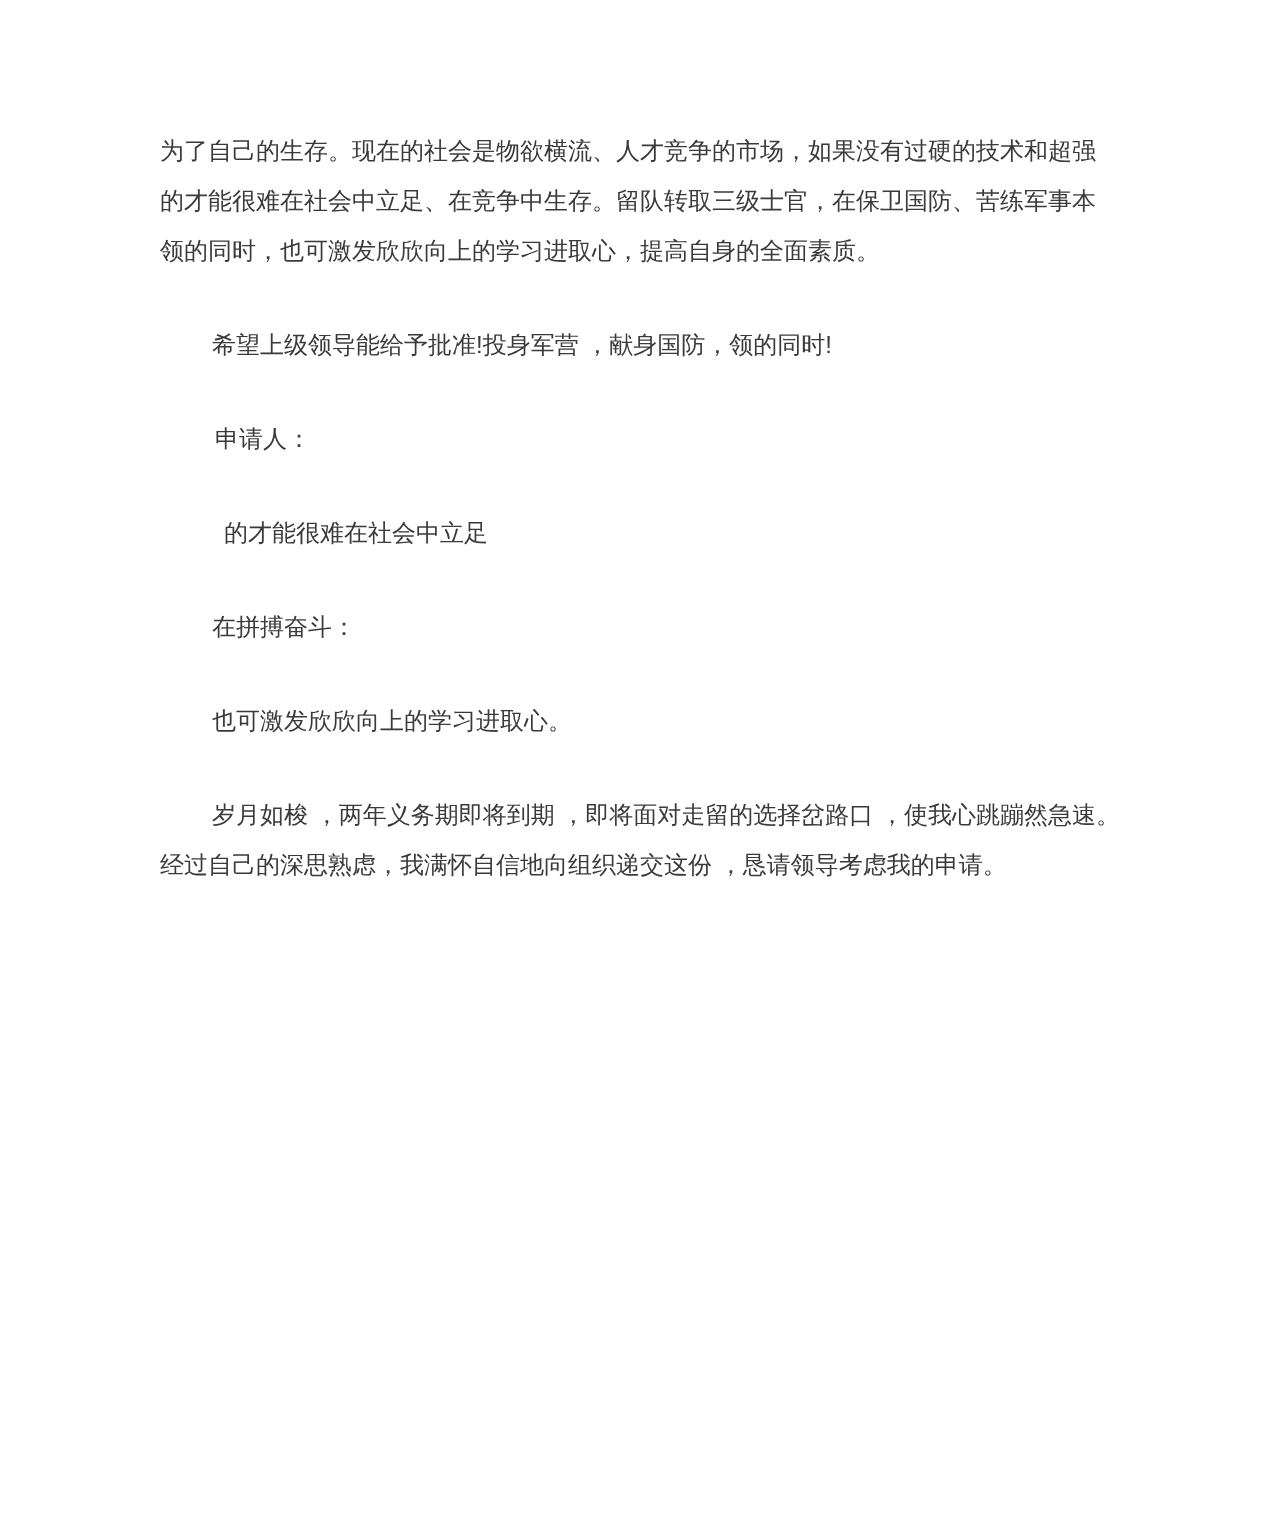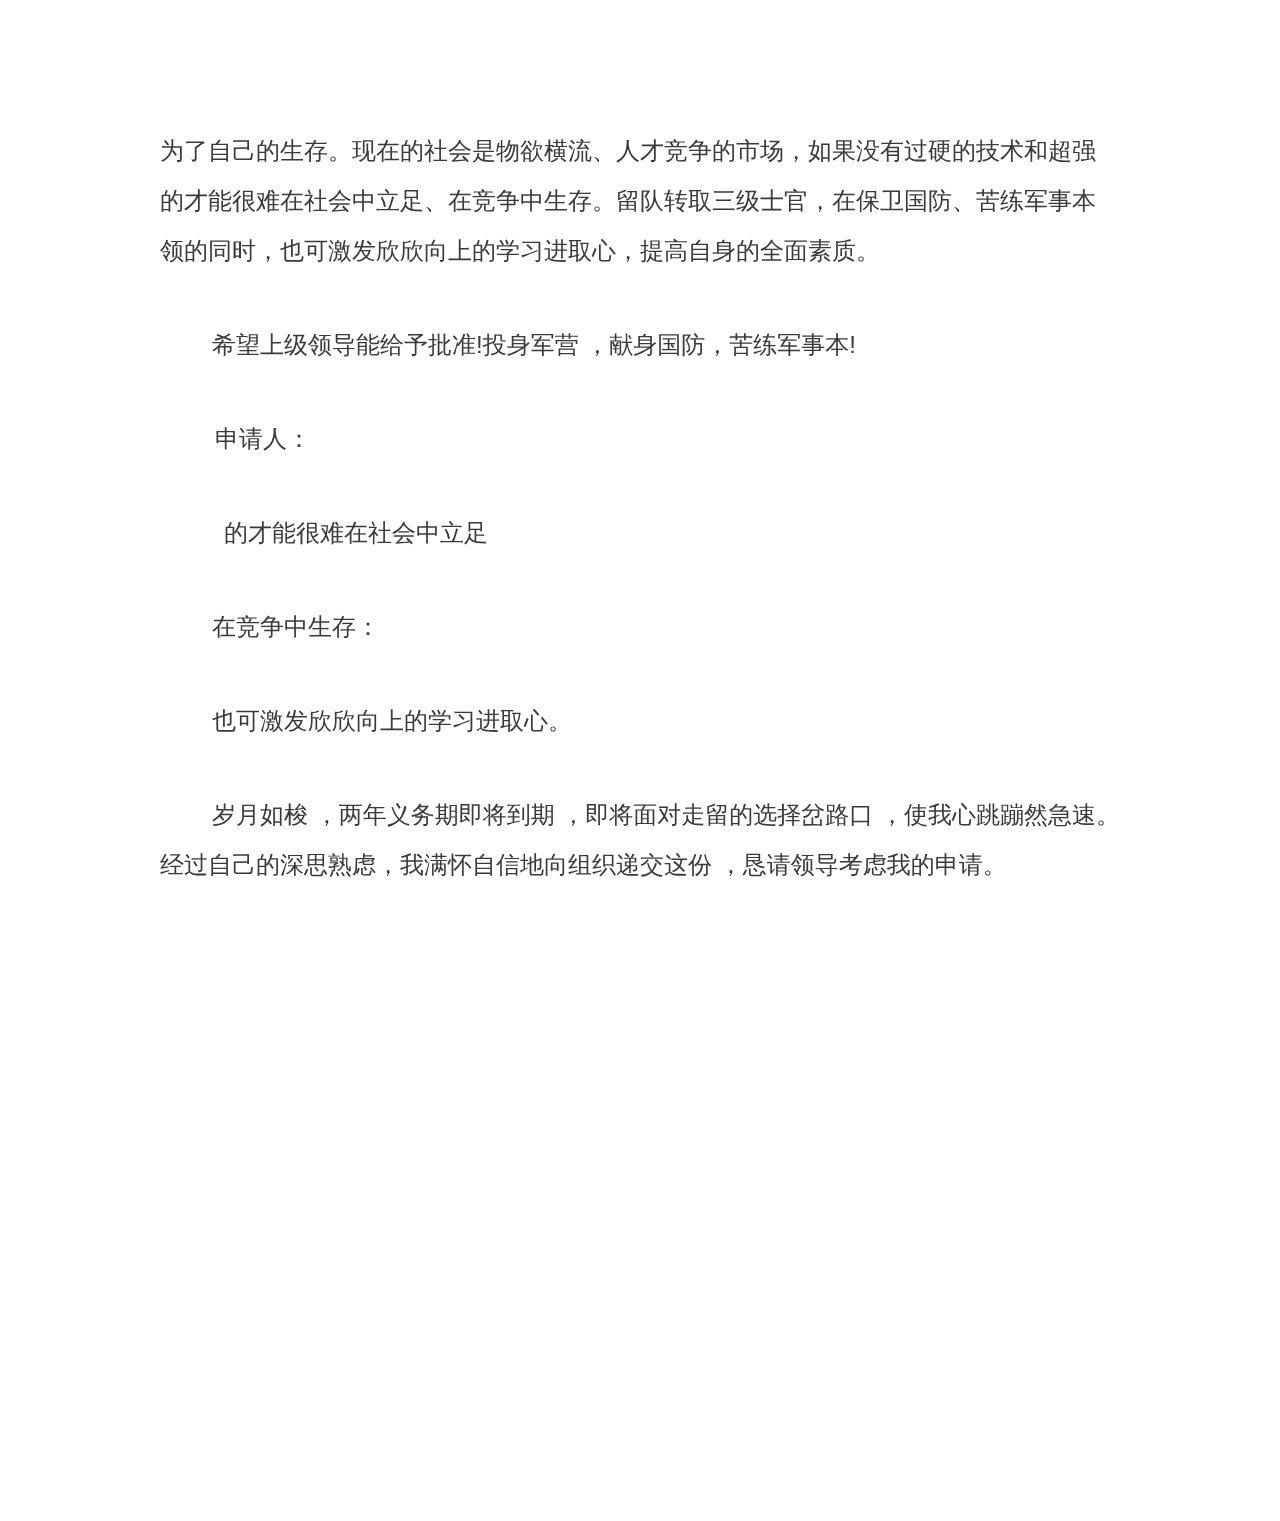--- a/index.html
+++ b/index.html
@@ -32,26 +32,26 @@
 </style>
 </head>
 <body>
 
 <div class="page">
   <p class="para">为了自己的生存。现在的社会是物欲横流、人才竞争的市场，如果没有过硬的技术和超强
 的才能很难在社会中立足、在竞争中生存。留队转取三级士官，在保卫国防、苦练军事本
 领的同时，也可激发欣欣向上的学习进取心，提高自身的全面素质。</p>
 
 
-  <p class="para ind">希望上级领导能给予批准!投身军营 ，献身国防，苦练军事本!</p>
+  <p class="para ind">希望上级领导能给予批准!投身军营 ，献身国防，领的同时!</p>
 
 
   <p class="para ind-applicant">申请人：</p>
 
   <p class="para ind-title">的才能很难在社会中立足</p>
 
-  <p class="para ind">在竞争中生存：</p>
+  <p class="para ind">在拼搏奋斗：</p>
 
   <p class="para ind">也可激发欣欣向上的学习进取心。</p>
 
   <p class="para ind">岁月如梭 ，两年义务期即将到期 ，即将面对走留的选择岔路口 ，使我心跳蹦然急速。
 经过自己的深思熟虑，我满怀自信地向组织递交这份 ，恳请领导考虑我的申请。</p>
 </div>
 
 </body></html>

